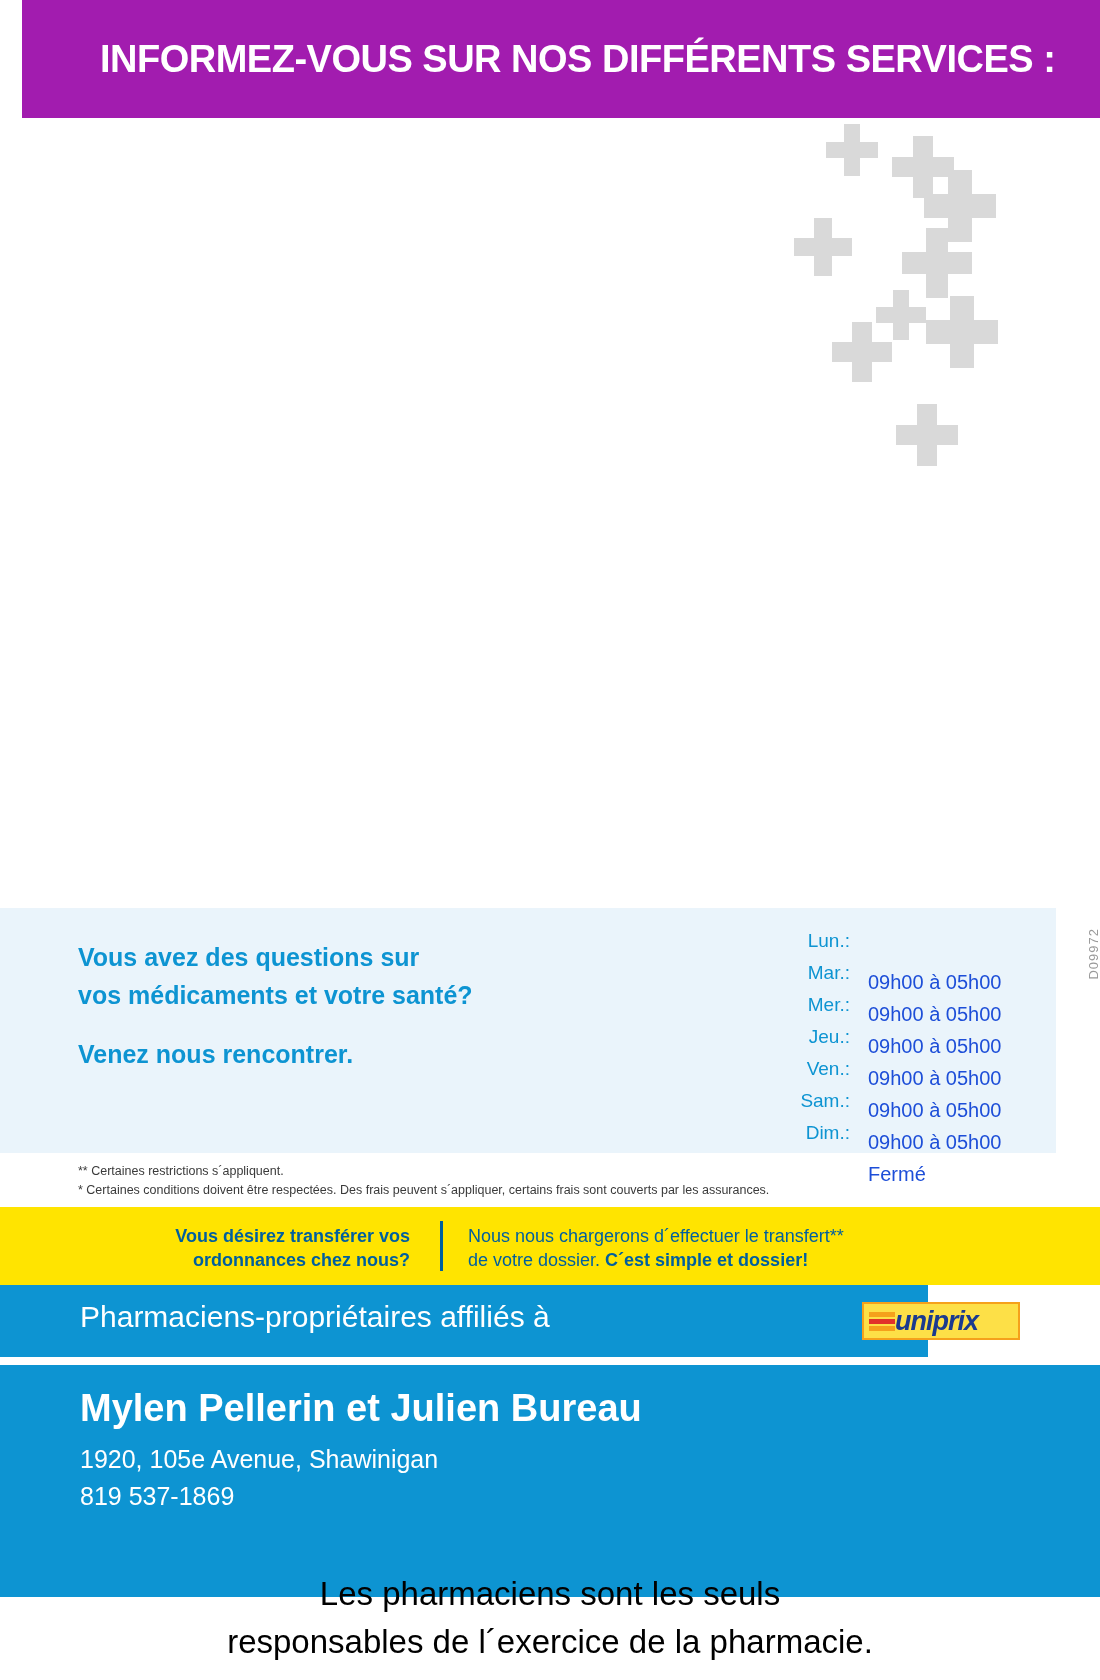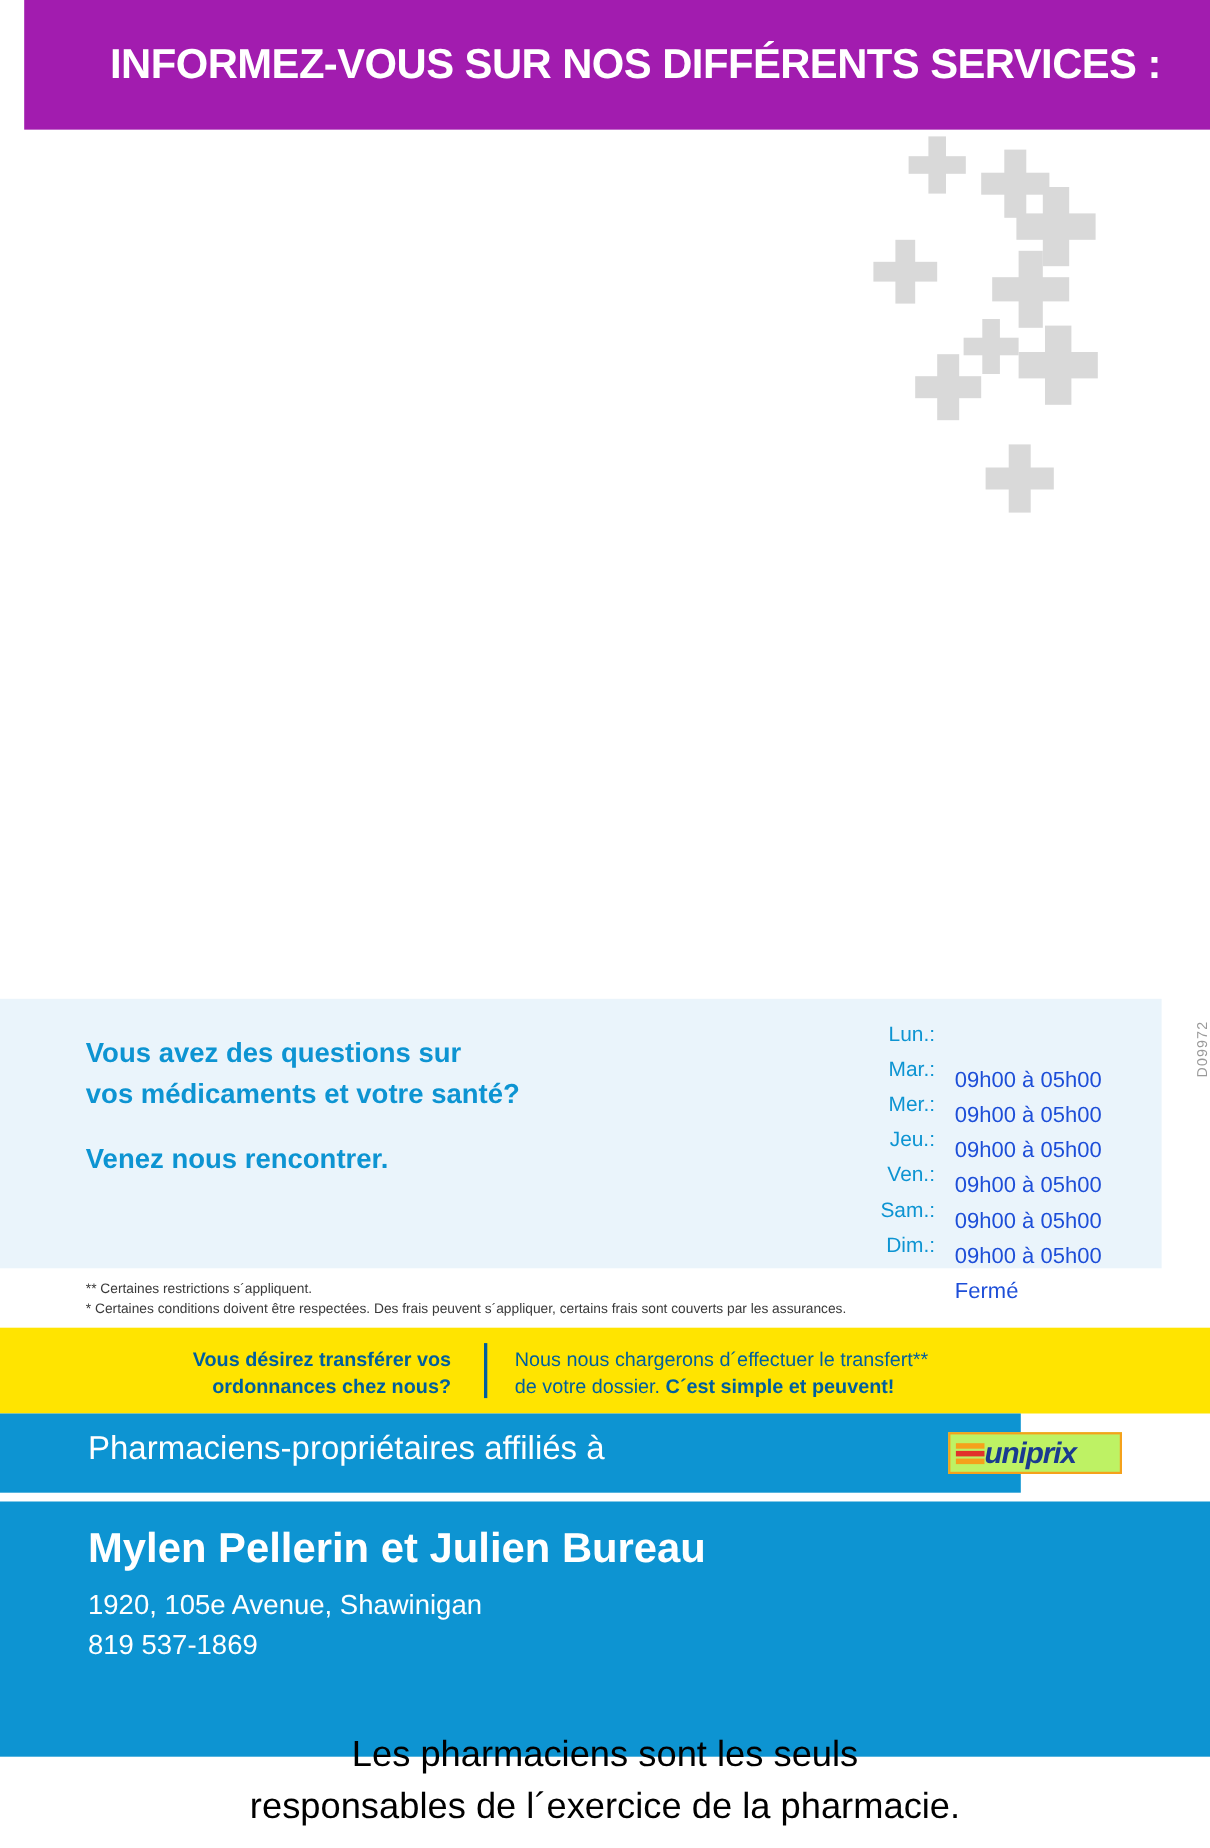--- a/index.html
+++ b/index.html
@@ -201,21 +201,21 @@
     color: #ffffff;
     font-size: 30px;
     font-family: "Liberation Sans", sans-serif;
   }
   .uniprix-logo {
     position: absolute;
     left: 862px;
     top: 17px;
     width: 158px;
     height: 38px;
-    background: #bef264;
+    background: #fde047;
     border: 2px solid #f5a11b;
     box-sizing: border-box;
     display: flex;
     align-items: center;
   }
   .uniprix-bars {
     width: 26px;
     margin-left: 5px;
   }
   .uniprix-bars i {
@@ -350,21 +350,21 @@
 
   <div class="yellow-band">
     <div class="yellow-left">
       <div>Vous désirez transférer vos</div>
       <div>ordonnances chez nous?</div>
     </div>
     <div class="yellow-divider"></div>
     <div class="yellow-right">
       <div>Nous nous chargerons d´effectuer le transfert**</div>
       <div>
-        <span>de votre dossier. </span><b>C´est simple et peuvent!</b>
+        <span>de votre dossier. </span><b>C´est simple et dossier!</b>
       </div>
     </div>
   </div>
 
   <div class="affil-band">
     <div class="affil-text">Pharmaciens-propriétaires affiliés à</div>
     <div class="uniprix-logo">
       <div class="uniprix-bars">
         <i></i>
           <i></i>

